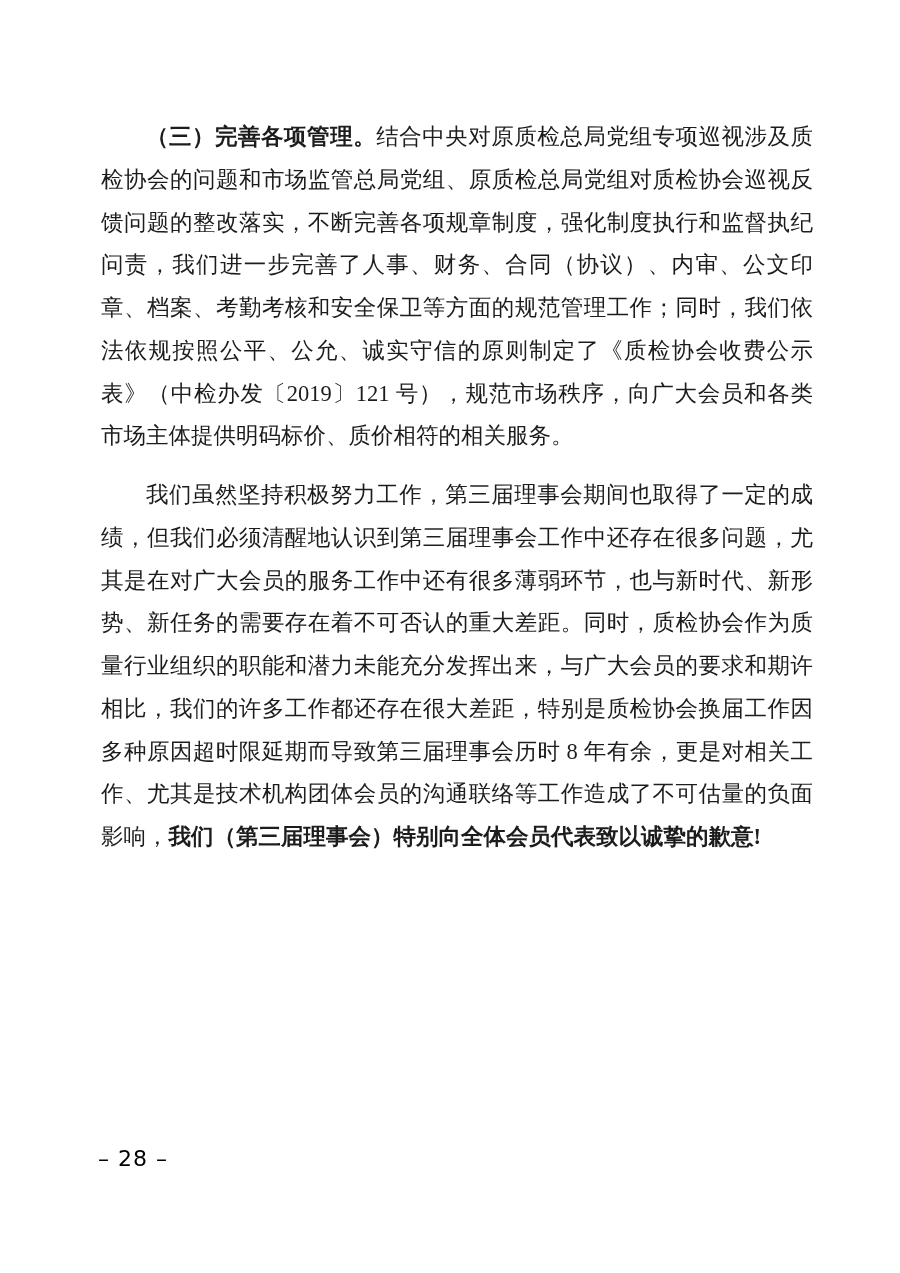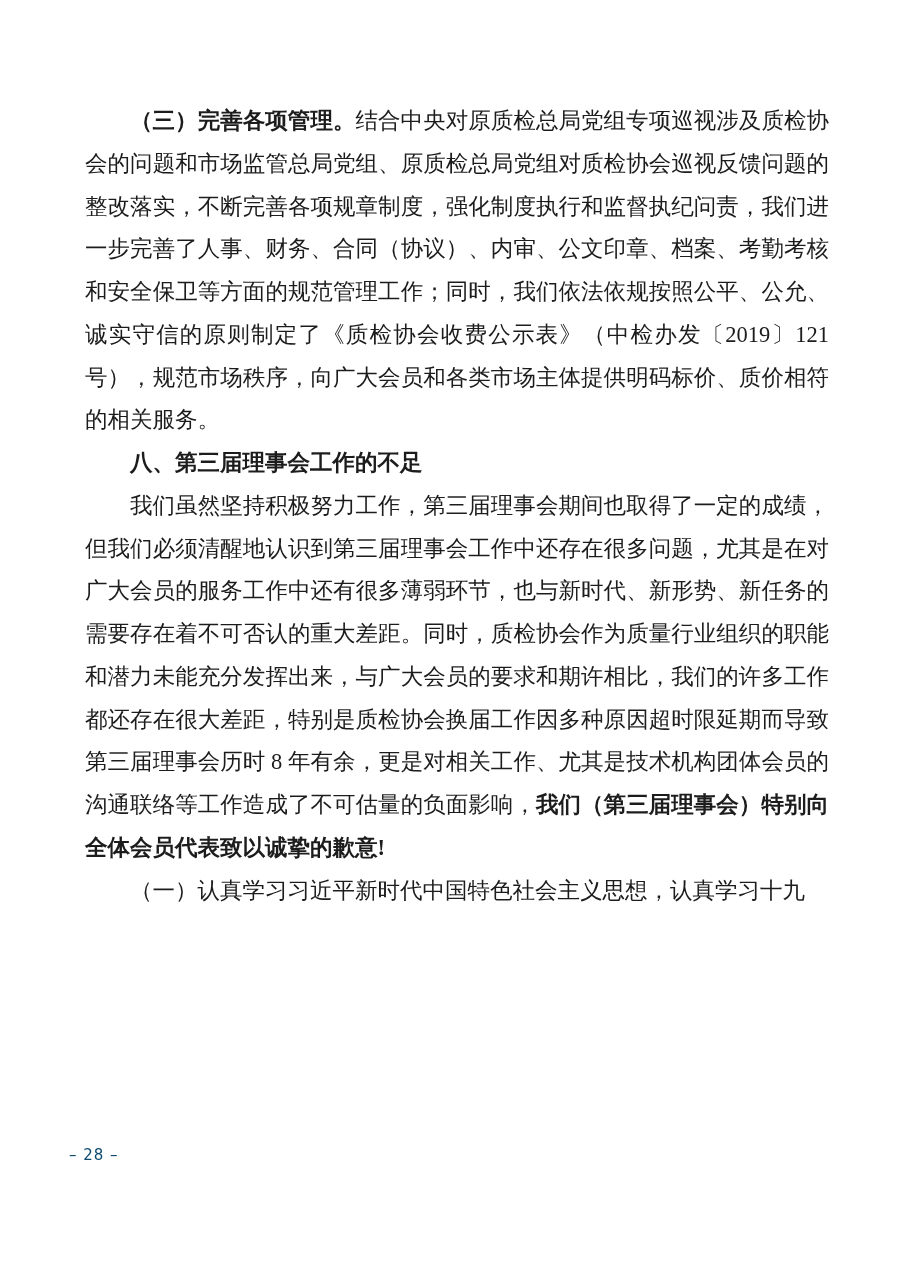--- a/index.html
+++ b/index.html
@@ -18,49 +18,47 @@
   .content {
     position: absolute;
     left: 85px; top: 100px;
     width: 744px;
     font-size: 22.5px;
     line-height: 42.75px;
     text-align: justify;
     text-justify: inter-ideograph;
   }
   .content p {
-    margin: 0; padding: 0;
+    margin: 16px; padding: 0;
     text-indent: 2em;
   }
   .heading {
     font-family: "Liberation Sans", "DejaVu Sans", sans-serif;
     font-weight: 700;
   }
   .bold-seg { font-weight: 700; }
   .footer {
     position: absolute;
-    left: 69px; top: 1146px;
-    font-size: 15px;
+    left: 98px; top: 1146px;
+    font-size: 22px;
     font-family: "DejaVu Sans", "Liberation Sans", sans-serif;
-    color: #0c4a6e;
+    color: #000000;
     letter-spacing: 1px;
   }
 </style>
 </head>
 <body>
 
 <div class="page">
   <div class="content">
 
     <p><b class="bold-seg">（三）完善各项管理。</b><span>结合中央对原质检总局党组专项巡视涉及质检协会的问题和市场监管总局党组、原质检总局党组对质检协会巡视反馈问题的整改落实，不断完善各项规章制度，强化制度执行和监督执纪问责，我们进一步完善了人事、财务、合同（协议）、内审、公文印章、档案、考勤考核和安全保卫等方面的规范管理工作；同时，我们依法依规按照公平、公允、诚实守信的原则制定了《质检协会收费公示表》（中检办发〔2019〕121 号），规范市场秩序，向广大会员和各类市场主体提供明码标价、质价相符的相关服务。</span></p>
 
-    <p class="heading">八、第三届理事会工作的不足</p>
 
     <p><span>我们虽然坚持积极努力工作，第三届理事会期间也取得了一定的成绩，但我们必须清醒地认识到第三届理事会工作中还存在很多问题，尤其是在对广大会员的服务工作中还有很多薄弱环节，也与新时代、新形势、新任务的需要存在着不可否认的重大差距。同时，质检协会作为质量行业组织的职能和潜力未能充分发挥出来，与广大会员的要求和期许相比，我们的许多工作都还存在很大差距，特别是质检协会换届工作因多种原因超时限延期而导致第三届理事会历时 8 年有余，更是对相关工作、尤其是技术机构团体会员的沟通联络等工作造成了不可估量的负面影响，</span><b class="bold-seg">我们（第三届理事会）特别向全体会员代表致以诚挚的歉意!</b></p>
 
 
 
-    <p>（一）认真学习习近平新时代中国特色社会主义思想，认真学习十九</p>
 
   </div>
 
   <div class="footer">– 28 –</div>
 </div>
 
 </body></html>

